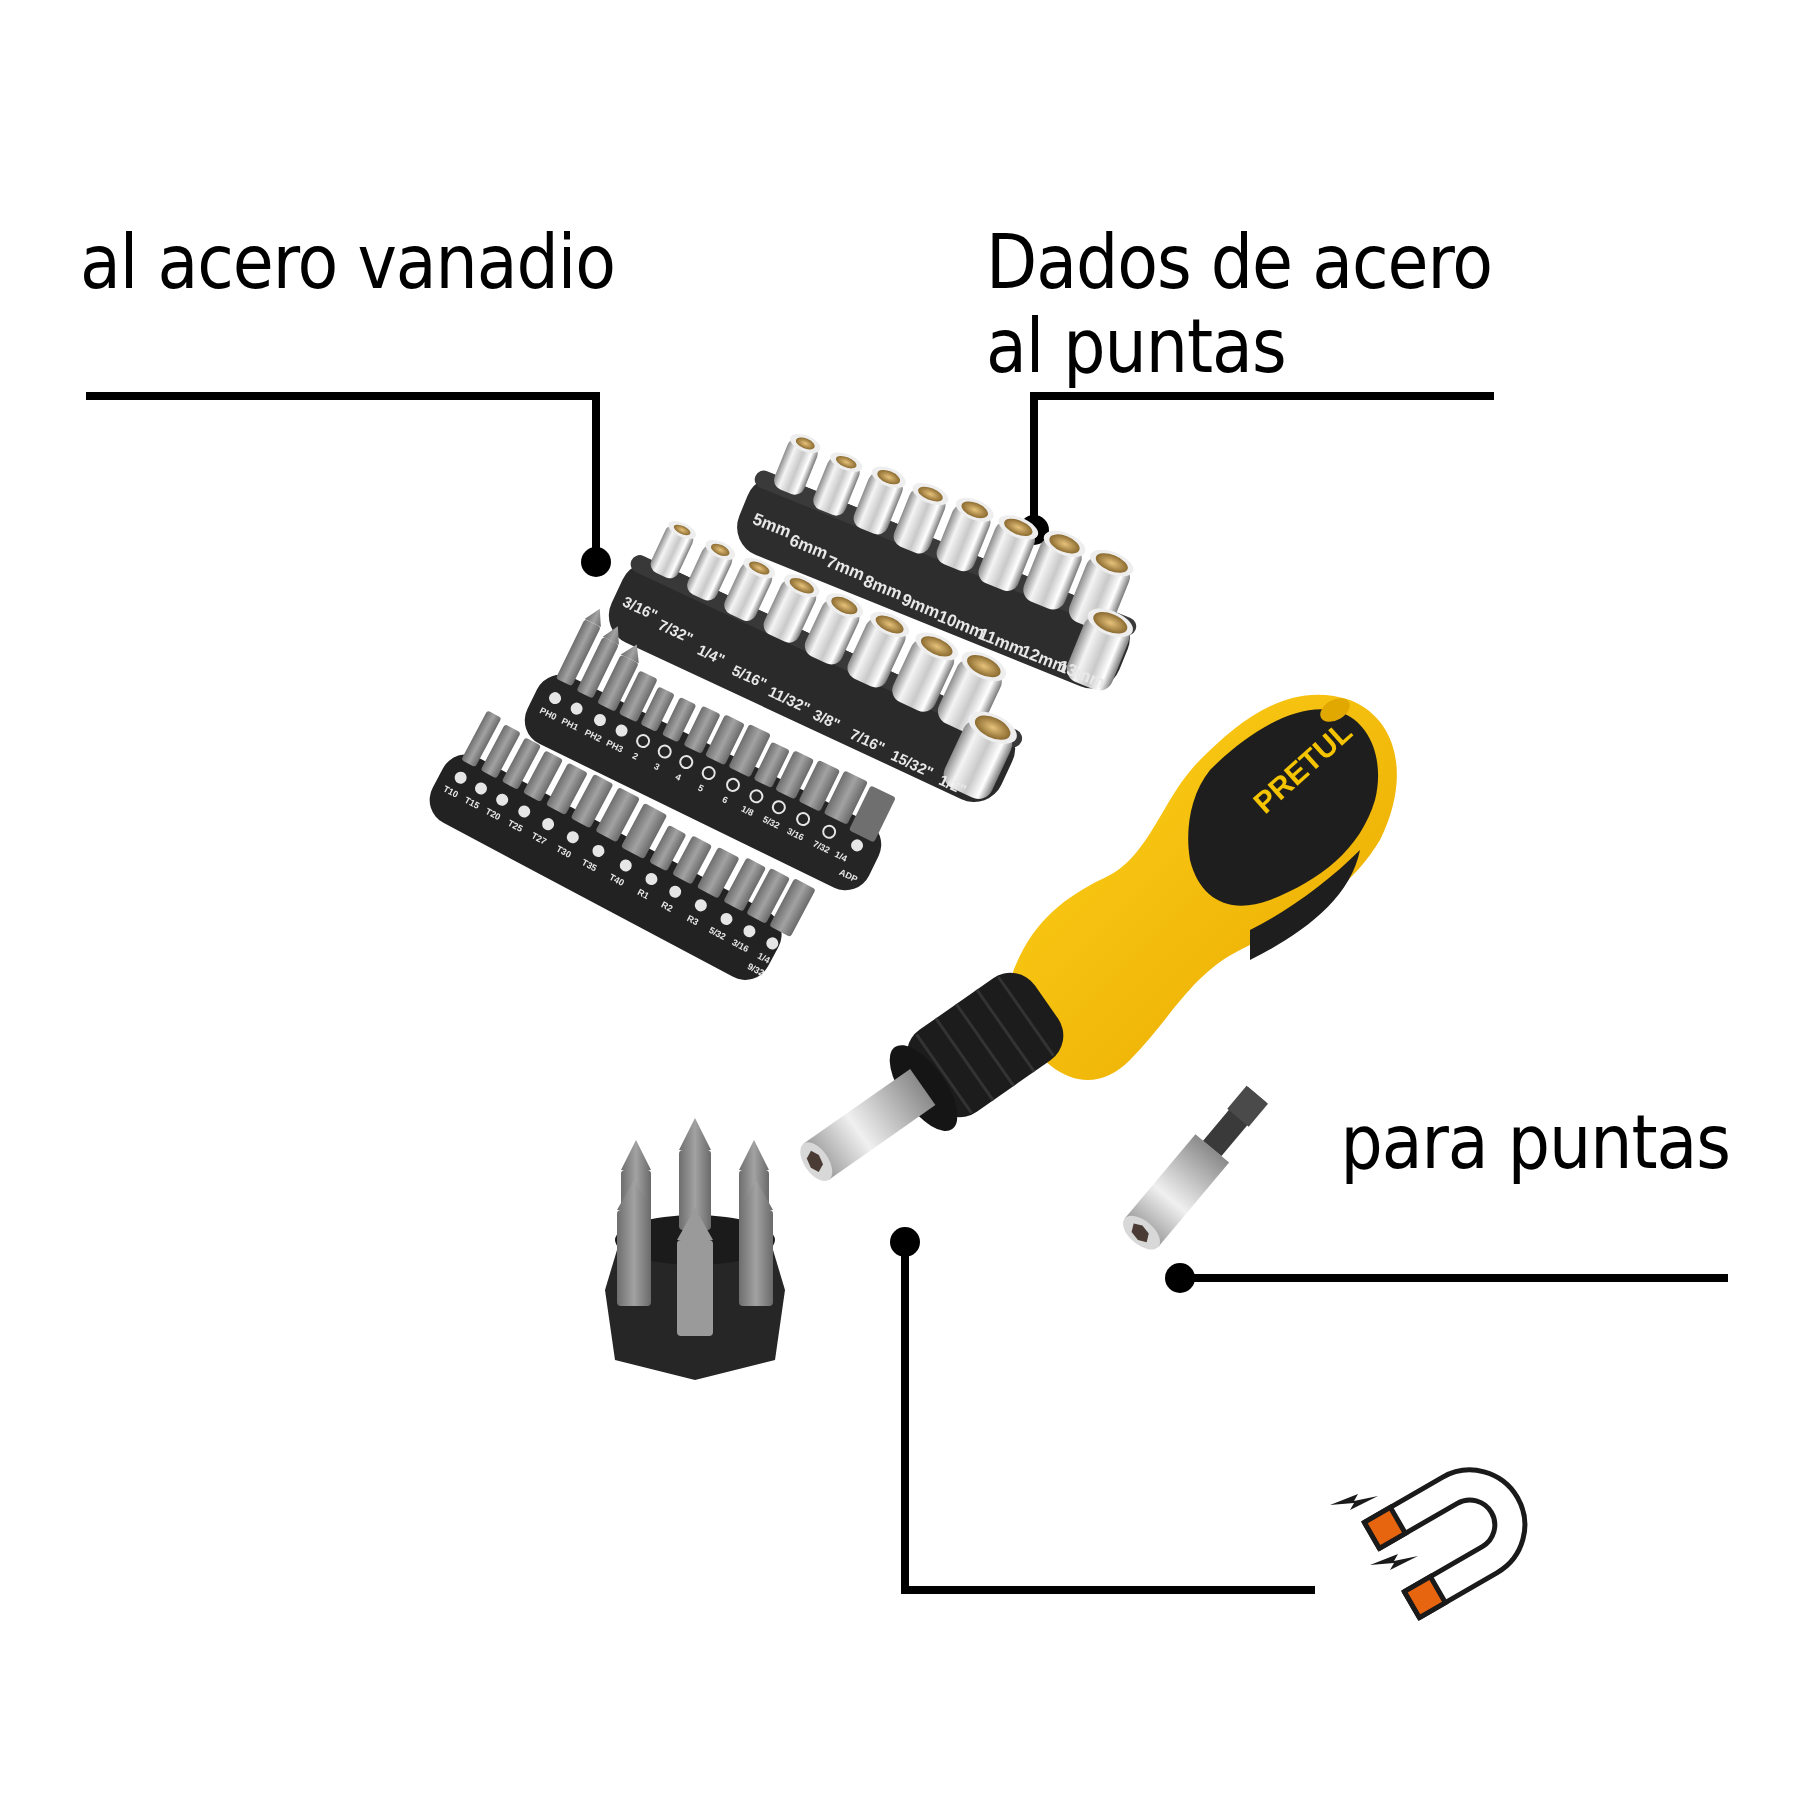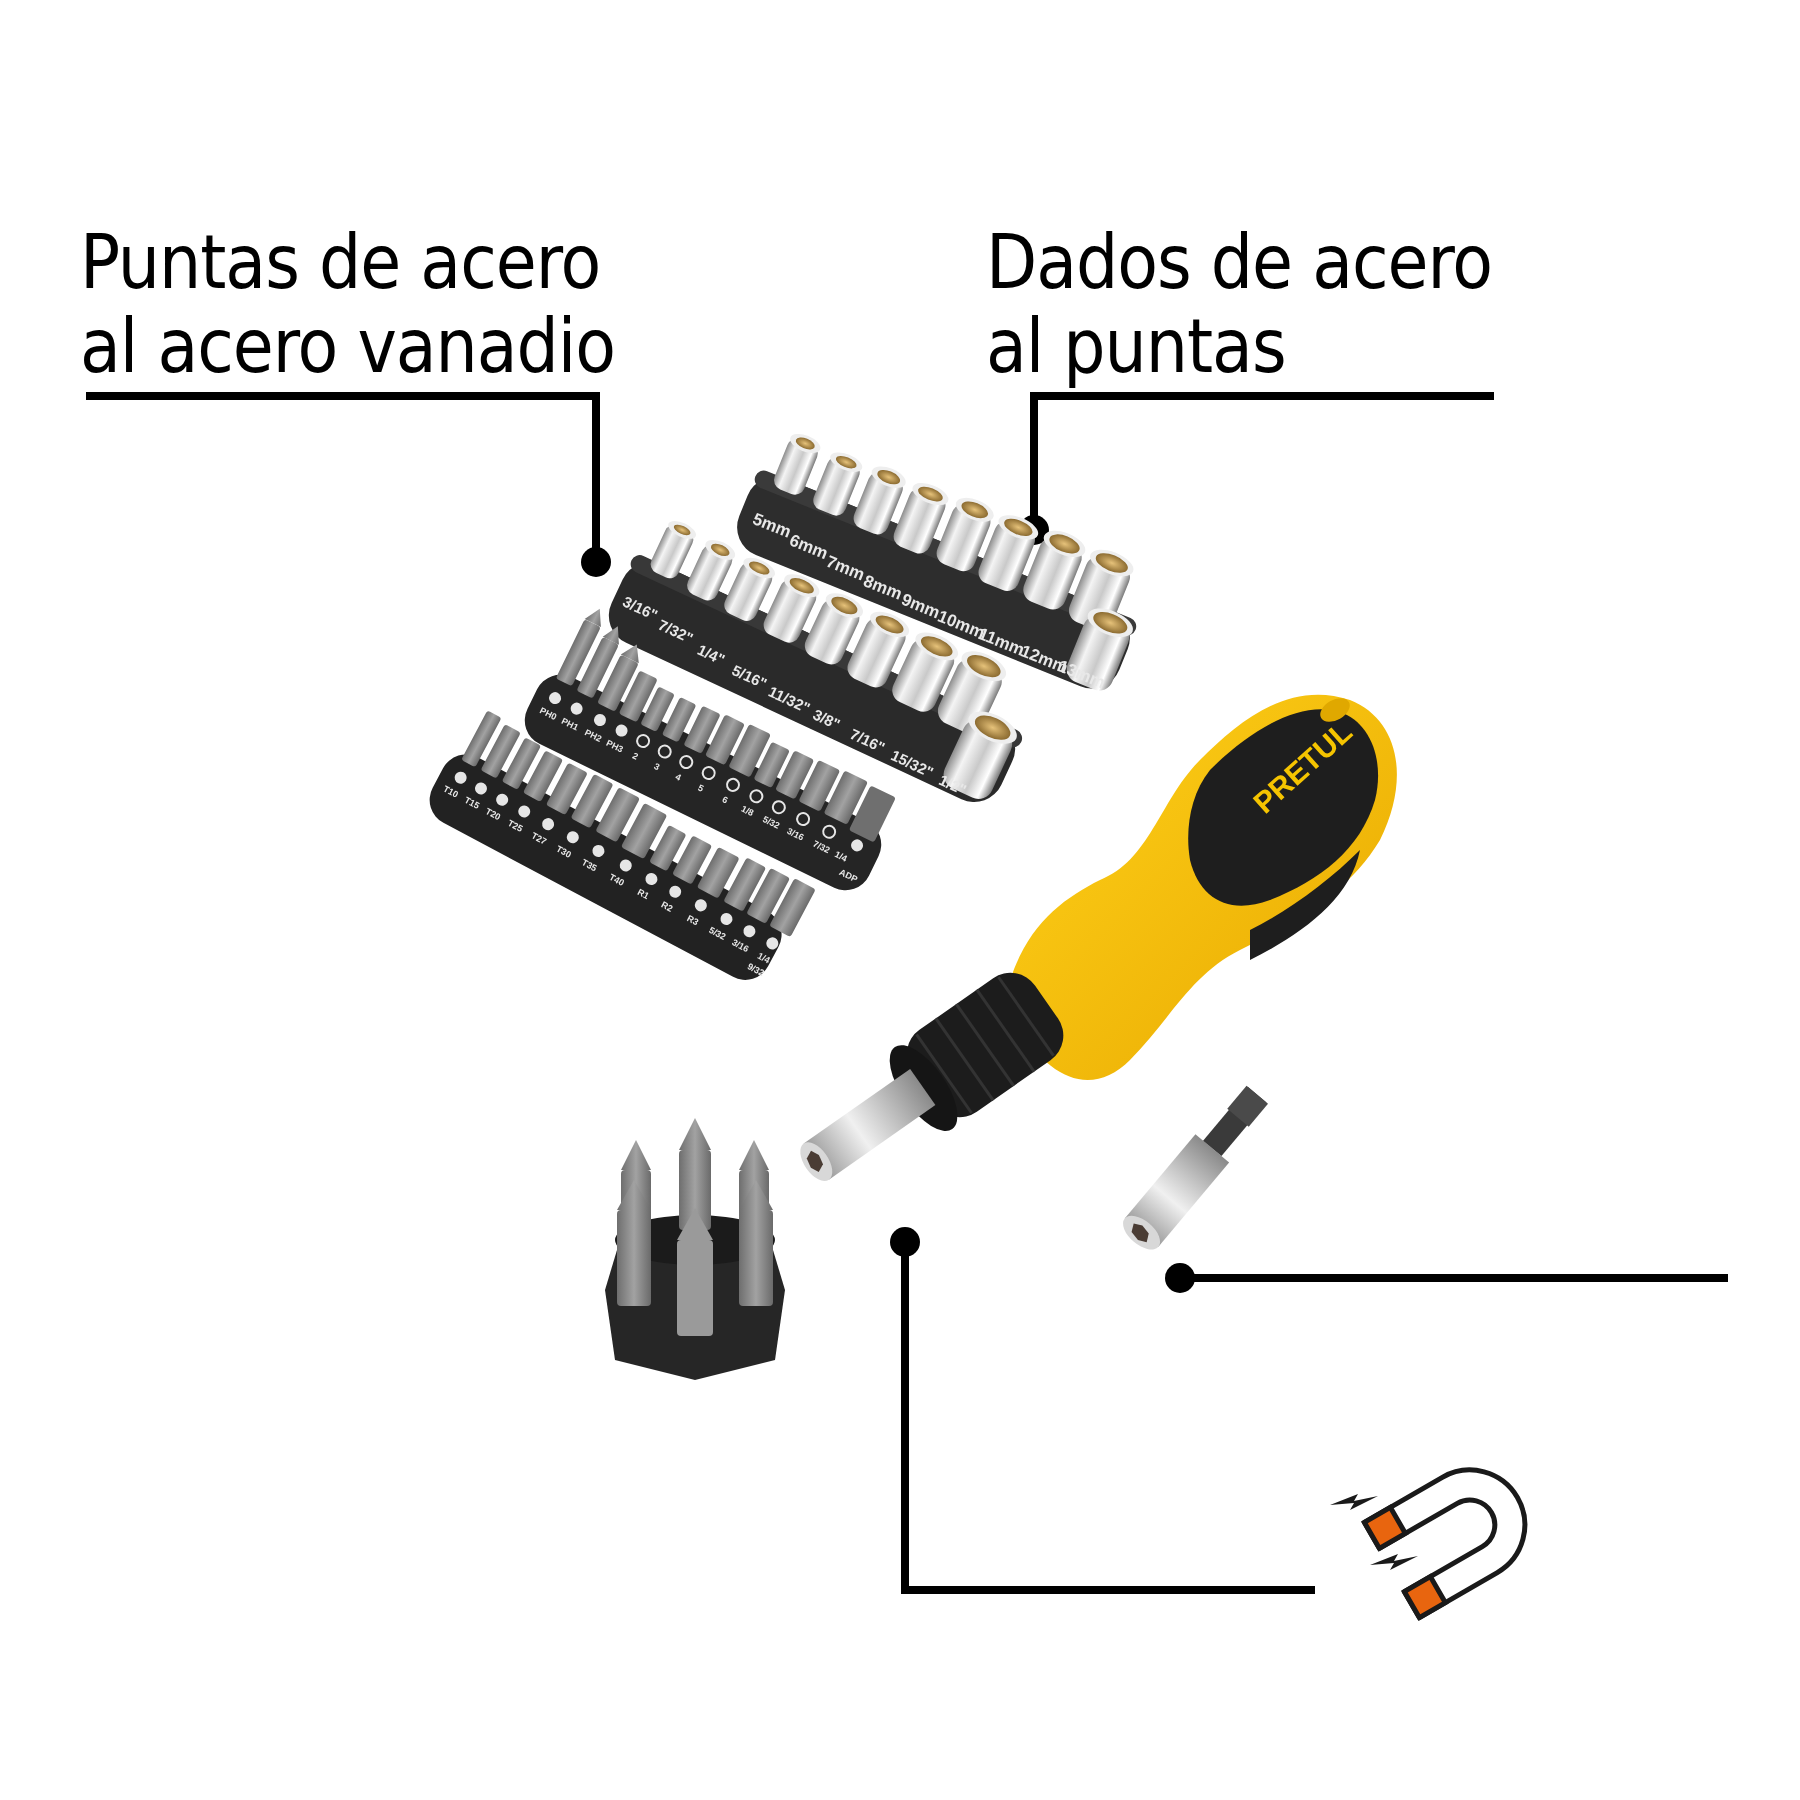--- a/index.html
+++ b/index.html
@@ -10,28 +10,28 @@
     .label span { display: block; white-space: nowrap; }
     .label.right { }
     #stage { position: absolute; left: 0; top: 0; }
     .rail-text { font-family: "Liberation Sans", sans-serif; font-weight: bold; fill: #e8e8e8; }
     .brand-text { font-family: "Liberation Sans", sans-serif; font-weight: bold; fill: #f5c400; }
   </style>
 </head>
 <body>
 
 <div class="label" style="left:80px; top:220px;">
-  <span>Puntas de acero</span>
   <span>al acero vanadio</span>
 </div>
 <div class="label right" style="right:308px; top:220px;">
   <span>Dados de acero</span>
   <span>al puntas</span>
 </div>
 <div class="label right" style="right:70px; top:1100px;">
+  <span>para puntas</span>
 </div>
 <div class="label" style="left:935px; top:1415px;">
 </div>
 
 <svg id="stage" width="1800" height="1800" viewBox="0 0 1800 1800">
   <defs>
     <linearGradient id="chromeGrad" x1="0" x2="1" y1="0" y2="0">
       <stop offset="0" stop-color="#8c8c8c"></stop>
       <stop offset="0.25" stop-color="#f4f4f4"></stop>
       <stop offset="0.55" stop-color="#c9c9c9"></stop>

